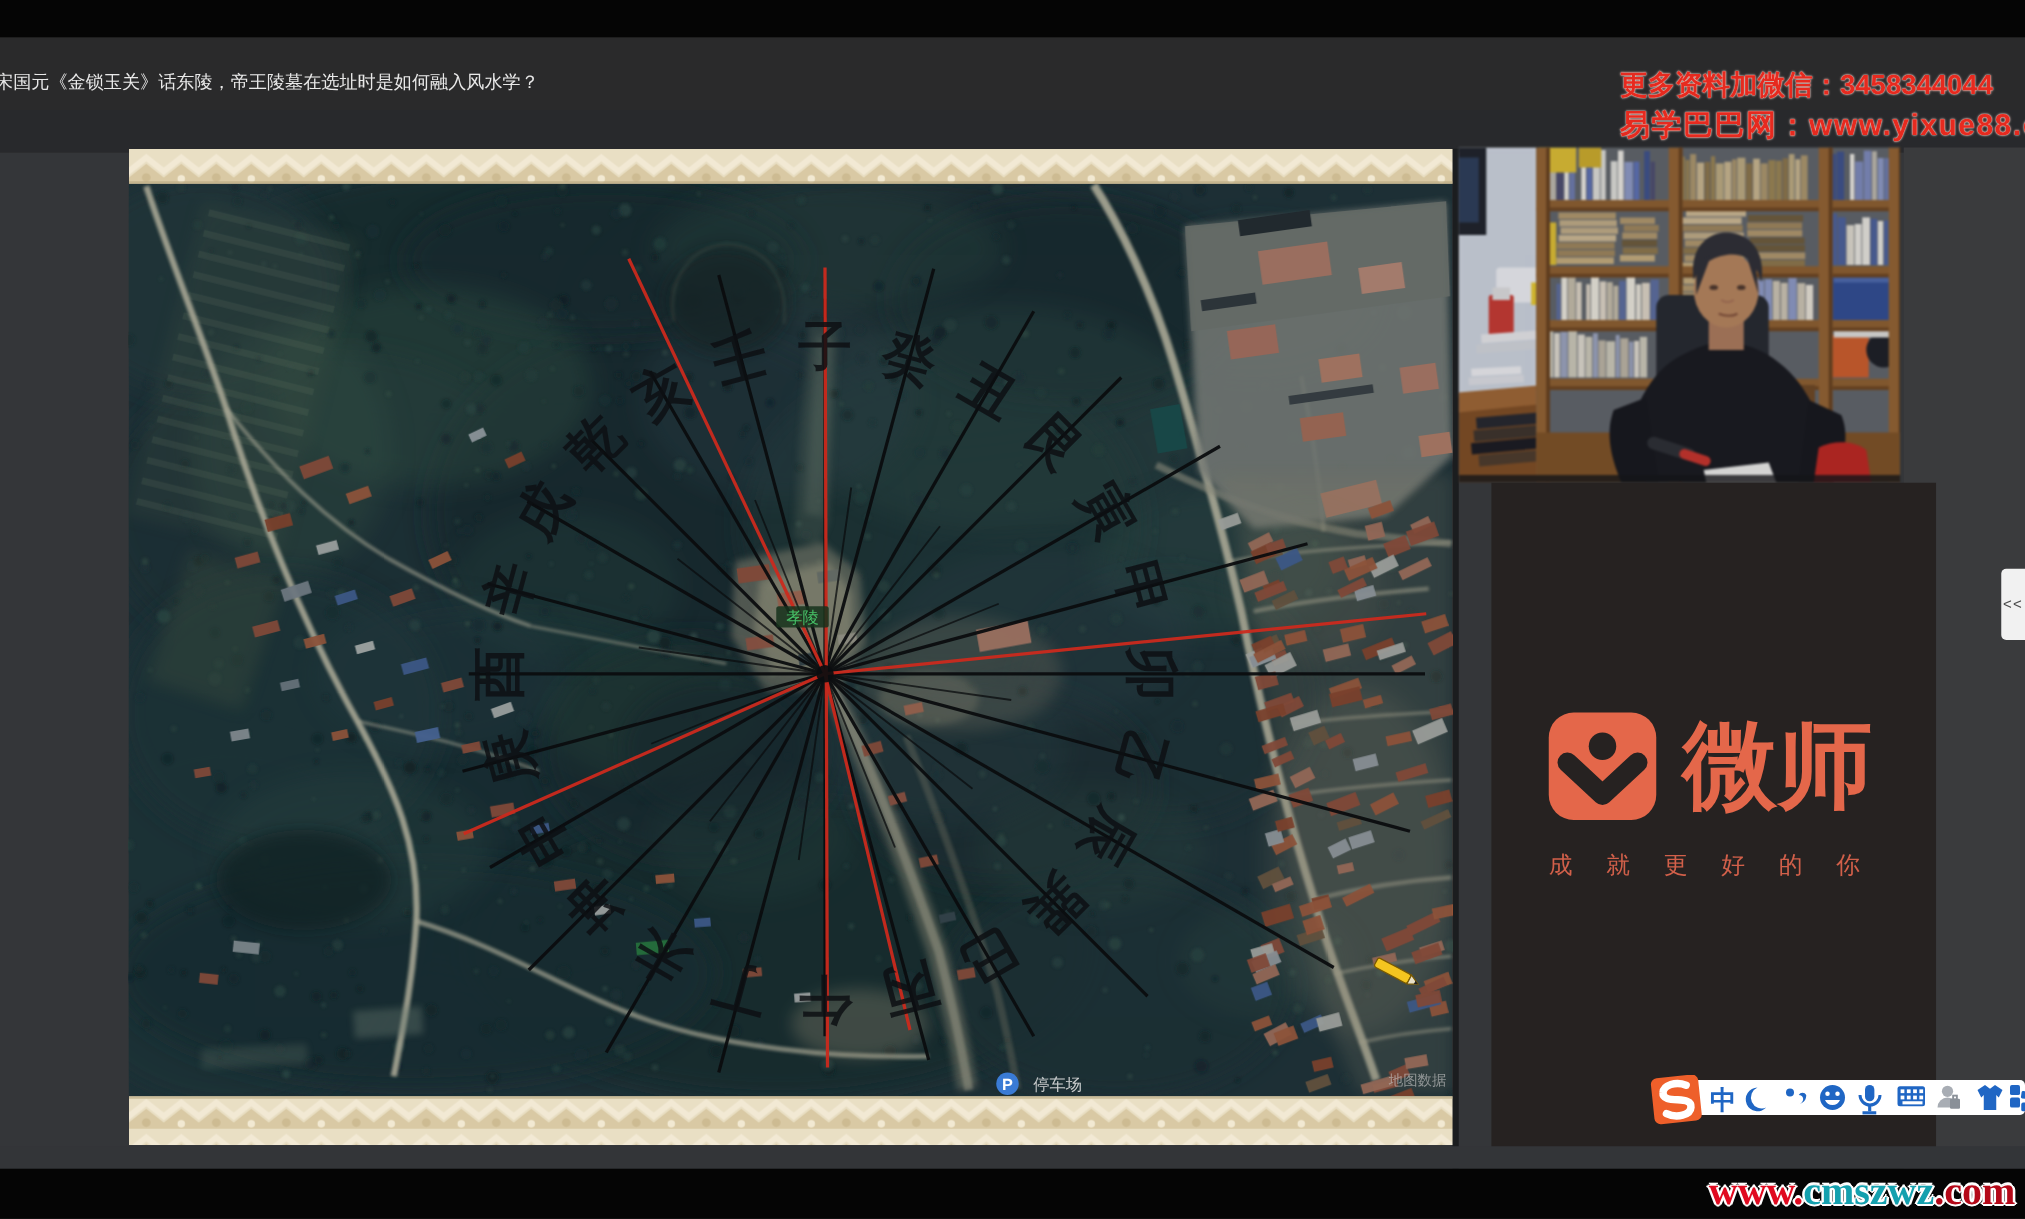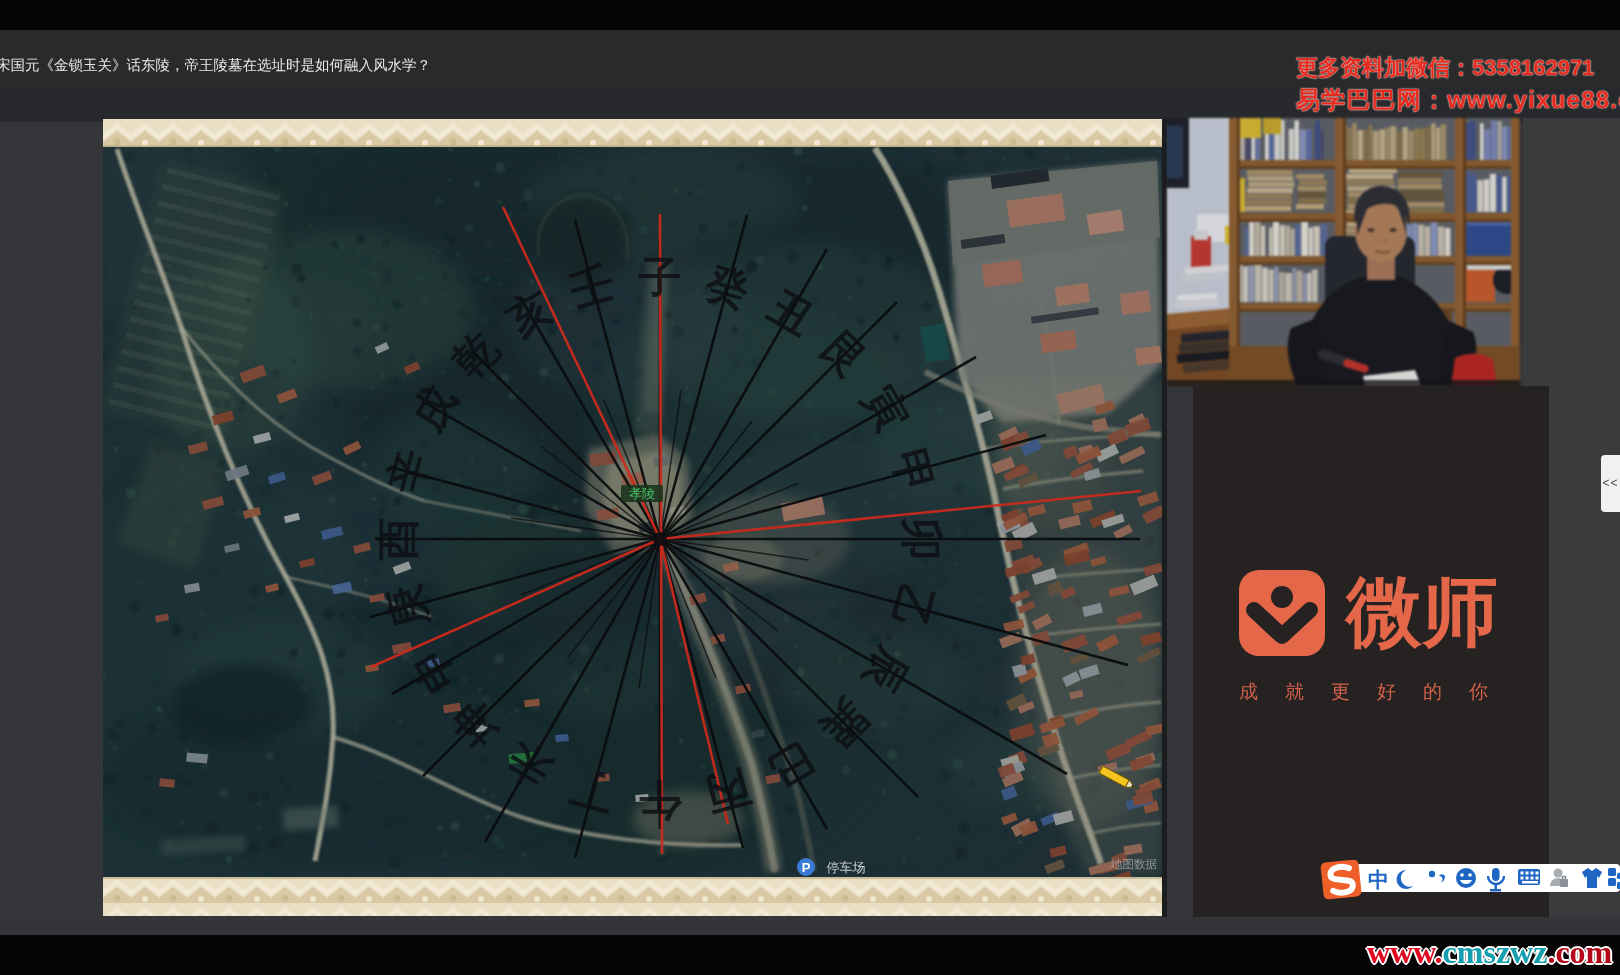--- a/index.html
+++ b/index.html
@@ -5,21 +5,21 @@
 .abs{position:absolute;}
 #page{position:relative;width:1608px;height:975px;background:#232323;}
 </style></head>
 <body>
 <div id="page">
   <div class="abs" style="left:0;top:0;width:1620px;height:30px;background:#050505;"></div>
   <div class="abs" style="left:0;top:30px;width:1620px;height:58px;background:#2a2a2b;"></div>
   <div class="abs" style="left:0;top:88px;width:1620px;height:34px;background:#28292c;"></div>
   <div class="abs" style="left:0;top:122px;width:1620px;height:813px;background:#343639;"></div>
   <div class="abs" style="left:-4px;top:56px;color:#e9e9e9;font-size:14.5px;letter-spacing:0px;white-space:nowrap;">宋国元《金锁玉关》话东陵，帝王陵墓在选址时是如何融入风水学？</div>
-  <div class="abs" style="left:1296px;top:53px;color:#e62a1f;font-size:22px;font-weight:bold;white-space:nowrap;text-shadow:0 0 2px #ffd7cf,0 0 1px #ffd7cf;">更多资料加微信：5358162971</div>
+  <div class="abs" style="left:1296px;top:53px;color:#e62a1f;font-size:22px;font-weight:bold;white-space:nowrap;text-shadow:0 0 2px #ffd7cf,0 0 1px #ffd7cf;">更多资料加微信：3458344044</div>
   <div class="abs" style="left:1296px;top:84px;color:#e62a1f;font-size:24px;letter-spacing:1.2px;font-weight:bold;white-space:nowrap;text-shadow:0 0 2px #ffd7cf,0 0 1px #ffd7cf;">易学巴巴网：www.yixue88.cn</div>
   <div class="abs" style="left:1523px;top:118px;width:97px;height:817px;background:#3a3b3d;"></div>
   <div class="abs" style="left:103px;top:119px;width:1059px;height:797px;"><svg width="1059" height="797" viewBox="0 0 1059 797">
 <defs>
 <filter id="b6" x="-40%" y="-40%" width="180%" height="180%">
             <feGaussianBlur stdDeviation="6"></feGaussianBlur>
           </filter>
 <filter id="b10" x="-40%" y="-40%" width="180%" height="180%">
             <feGaussianBlur stdDeviation="10"></feGaussianBlur>
           </filter>

